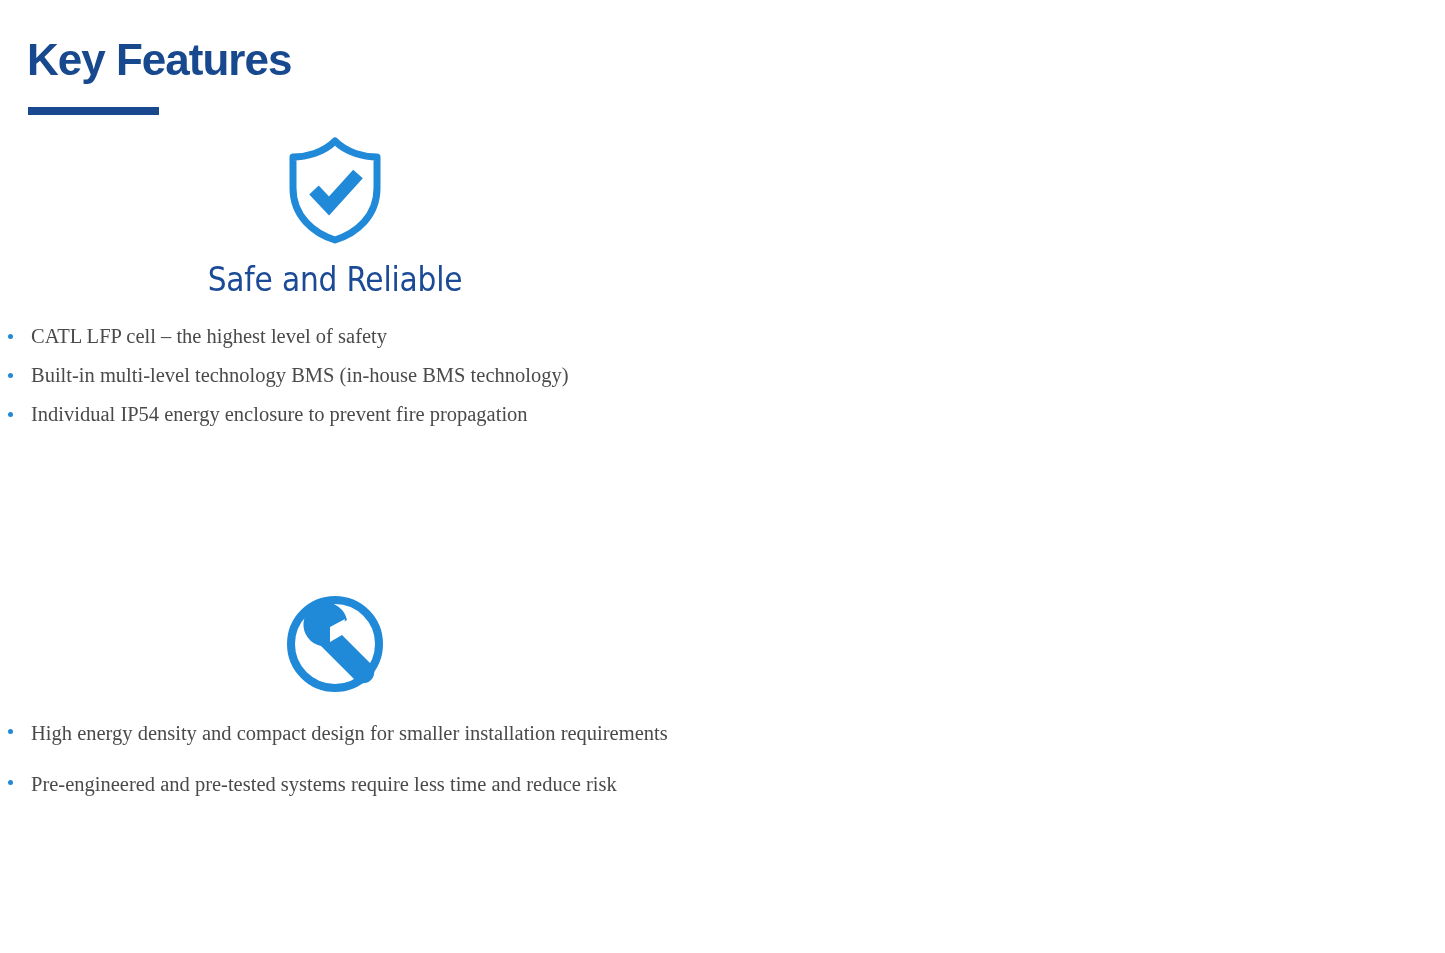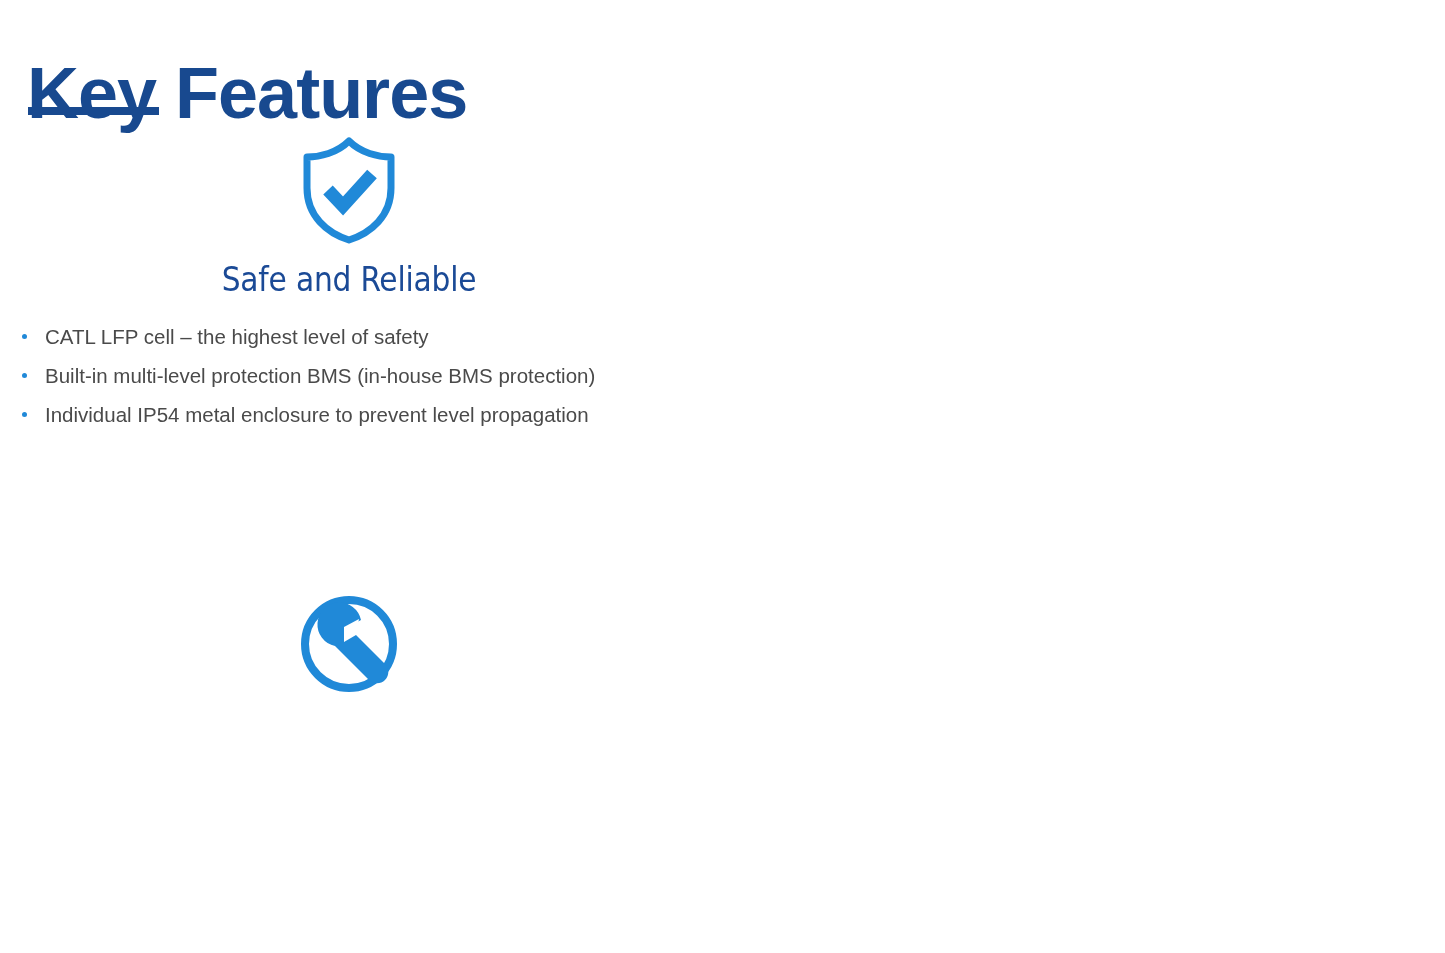--- a/index.html
+++ b/index.html
@@ -13,21 +13,21 @@
     font-family: "Liberation Sans", sans-serif;
     overflow: hidden;
     position: relative;
   }
 
   
   .page-title {
     position: absolute;
     left: 27px;
     top: 8px;
-    font-size: 72px;
+    font-size: 44px;
     font-weight: bold;
     color: #18498F;
     letter-spacing: -1px;
     line-height: 1.05;
     white-space: nowrap;
   }
   .title-rule {
     position: absolute;
     left: 28px;
     top: 107px;
@@ -44,21 +44,21 @@
     width: 1445px;
     height: 821px;
     display: grid;
     grid-template-columns: 742px 703px;
     grid-template-rows: 450px 371px;
   }
   .feature-cell {
     position: relative;
     box-sizing: border-box;
   }
-  .cell-left  { padding-left: 14px;  padding-right: 46px; }
+  .cell-left  {  padding-right: 46px; }
   .cell-right { padding-left: 760px; padding-right: 16px; }
 
   .icon-wrap {
     display: flex;
     justify-content: center;
     align-items: flex-end;
     height: 112px;
   }
   .cell-left .icon-wrap  { width: 670px; margin-left: 0px; }
   .cell-right .icon-wrap { width: 620px; margin-left: -760px; padding-left: 760px; box-sizing: content-box; }
@@ -77,21 +77,21 @@
   .cell-right .feature-heading { width: 620px; margin-left: -760px; padding-left: 760px; box-sizing: content-box; }
 
   .bullet-list {
     list-style: none;
     margin: 0;
     padding: 0;
     font-size: 20.5px;
     color: #4a4a4a;
     line-height: 1.52;
   }
-  .cell-left .bullet-list  { margin-top: 22px; width: 700px; }
+  .cell-left .bullet-list  { margin-top: 22px; width: 700px; font-family: Liberation Serif, serif; }
 
   .bullet-item {
     position: relative;
     padding-left: 31px;
     margin-bottom: 11px;
   }
   .bullet-item::before {
     content: "";
     position: absolute;
     left: 8px;
@@ -122,41 +122,45 @@
   <div class="feature-cell cell-left row1-left">
     <div class="icon-wrap">
       <svg width="104" height="108" viewBox="0 0 104 108" aria-hidden="true">
         <path d="M52 5 C40 17 23 21 10 21 L10 52 C10 80 30 97 52 104 C74 97 94 80 94 52 L94 21 C81 21 64 17 52 5 Z" fill="none" stroke="#2089D8" stroke-width="7" stroke-linejoin="round"></path>
         <path d="M31 54 L46 70 L75 38" fill="none" stroke="#2089D8" stroke-width="13" stroke-linecap="butt" stroke-linejoin="miter"></path>
       </svg>
     </div>
     <div class="feature-heading">Safe and Reliable</div>
     <ul class="bullet-list">
       <li class="bullet-item"><span class="bullet-text">CATL LFP cell – the highest level of safety</span></li>
-      <li class="bullet-item"><span class="bullet-text">Built-in multi-level protection BMS (in-house BMS protection)</span></li>
-      <li class="bullet-item"><span class="bullet-text">Individual IP54 metal enclosure to prevent level propagation</span></li>
+      <li class="bullet-item"><span class="bullet-text">Built-in multi-level technology BMS (in-house BMS technology)</span></li>
+      <li class="bullet-item"><span class="bullet-text">Individual IP54 energy enclosure to prevent fire propagation</span></li>
     </ul>
   </div>
 
   <div class="feature-cell cell-right row1-right">
     <div class="icon-wrap">
       
     </div>
     <div class="feature-heading">Modular and Scalable</div>
 
   </div>
 
   <div class="feature-cell cell-left row2">
     <div class="icon-wrap">
       <svg width="100" height="100" viewBox="0 0 100 100" aria-hidden="true">
         <circle cx="50" cy="50" r="44" fill="none" stroke="#2089D8" stroke-width="8"></circle>
         <path d="M62 26 A22 22 0 1 0 36 52 L70 86 A11 11 0 0 0 86 70 L52 36 A22 22 0 0 1 62 26 Z" fill="#2089D8"></path>
         <path d="M60 25 L45 33 L45 48 L57 41 Z" fill="#ffffff"></path>
       </svg>
     </div>
+    <ul class="bullet-list">
+      <li class="bullet-item justify"><span class="bullet-text">High energy density and compact design for smaller installation requirements</span></li>
+      <li class="bullet-item justify"><span class="bullet-text">Pre-engineered and pre-tested systems require less time and reduce risk</span></li>
+    </ul>
   </div>
 
   <div class="feature-cell cell-right row2">
     <div class="icon-wrap">
       
     </div>
     <div class="feature-heading">Remote Monitoring</div>
 
   </div>
 

